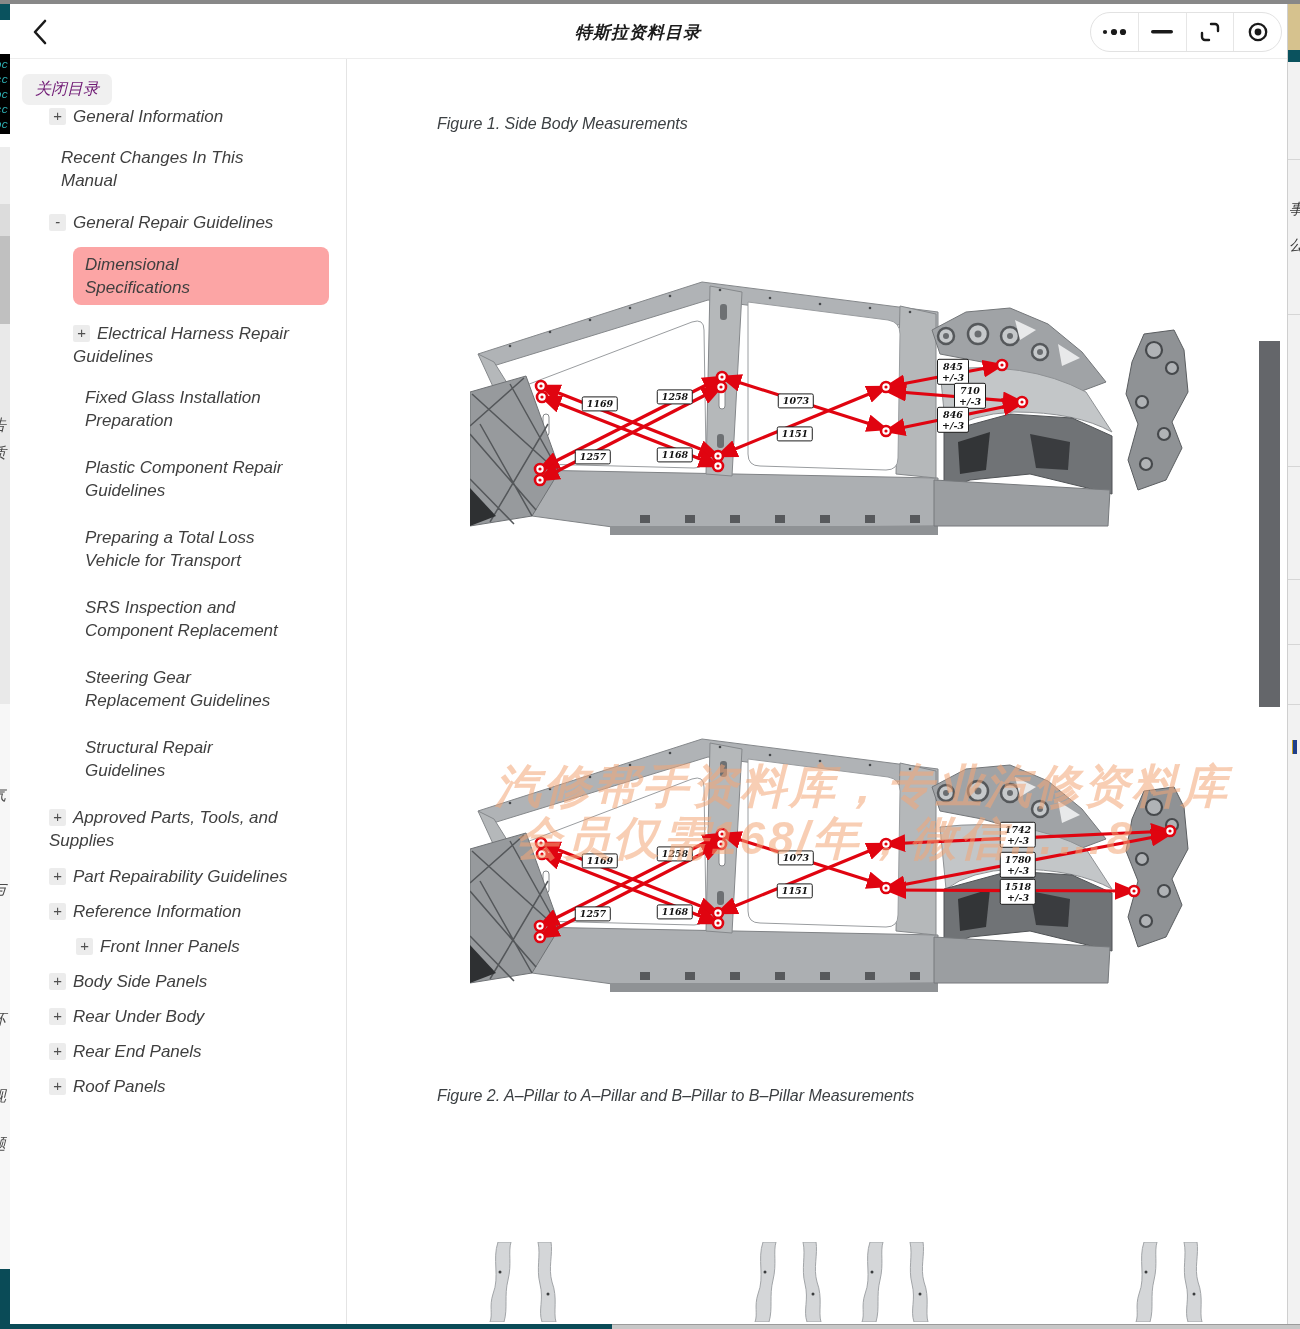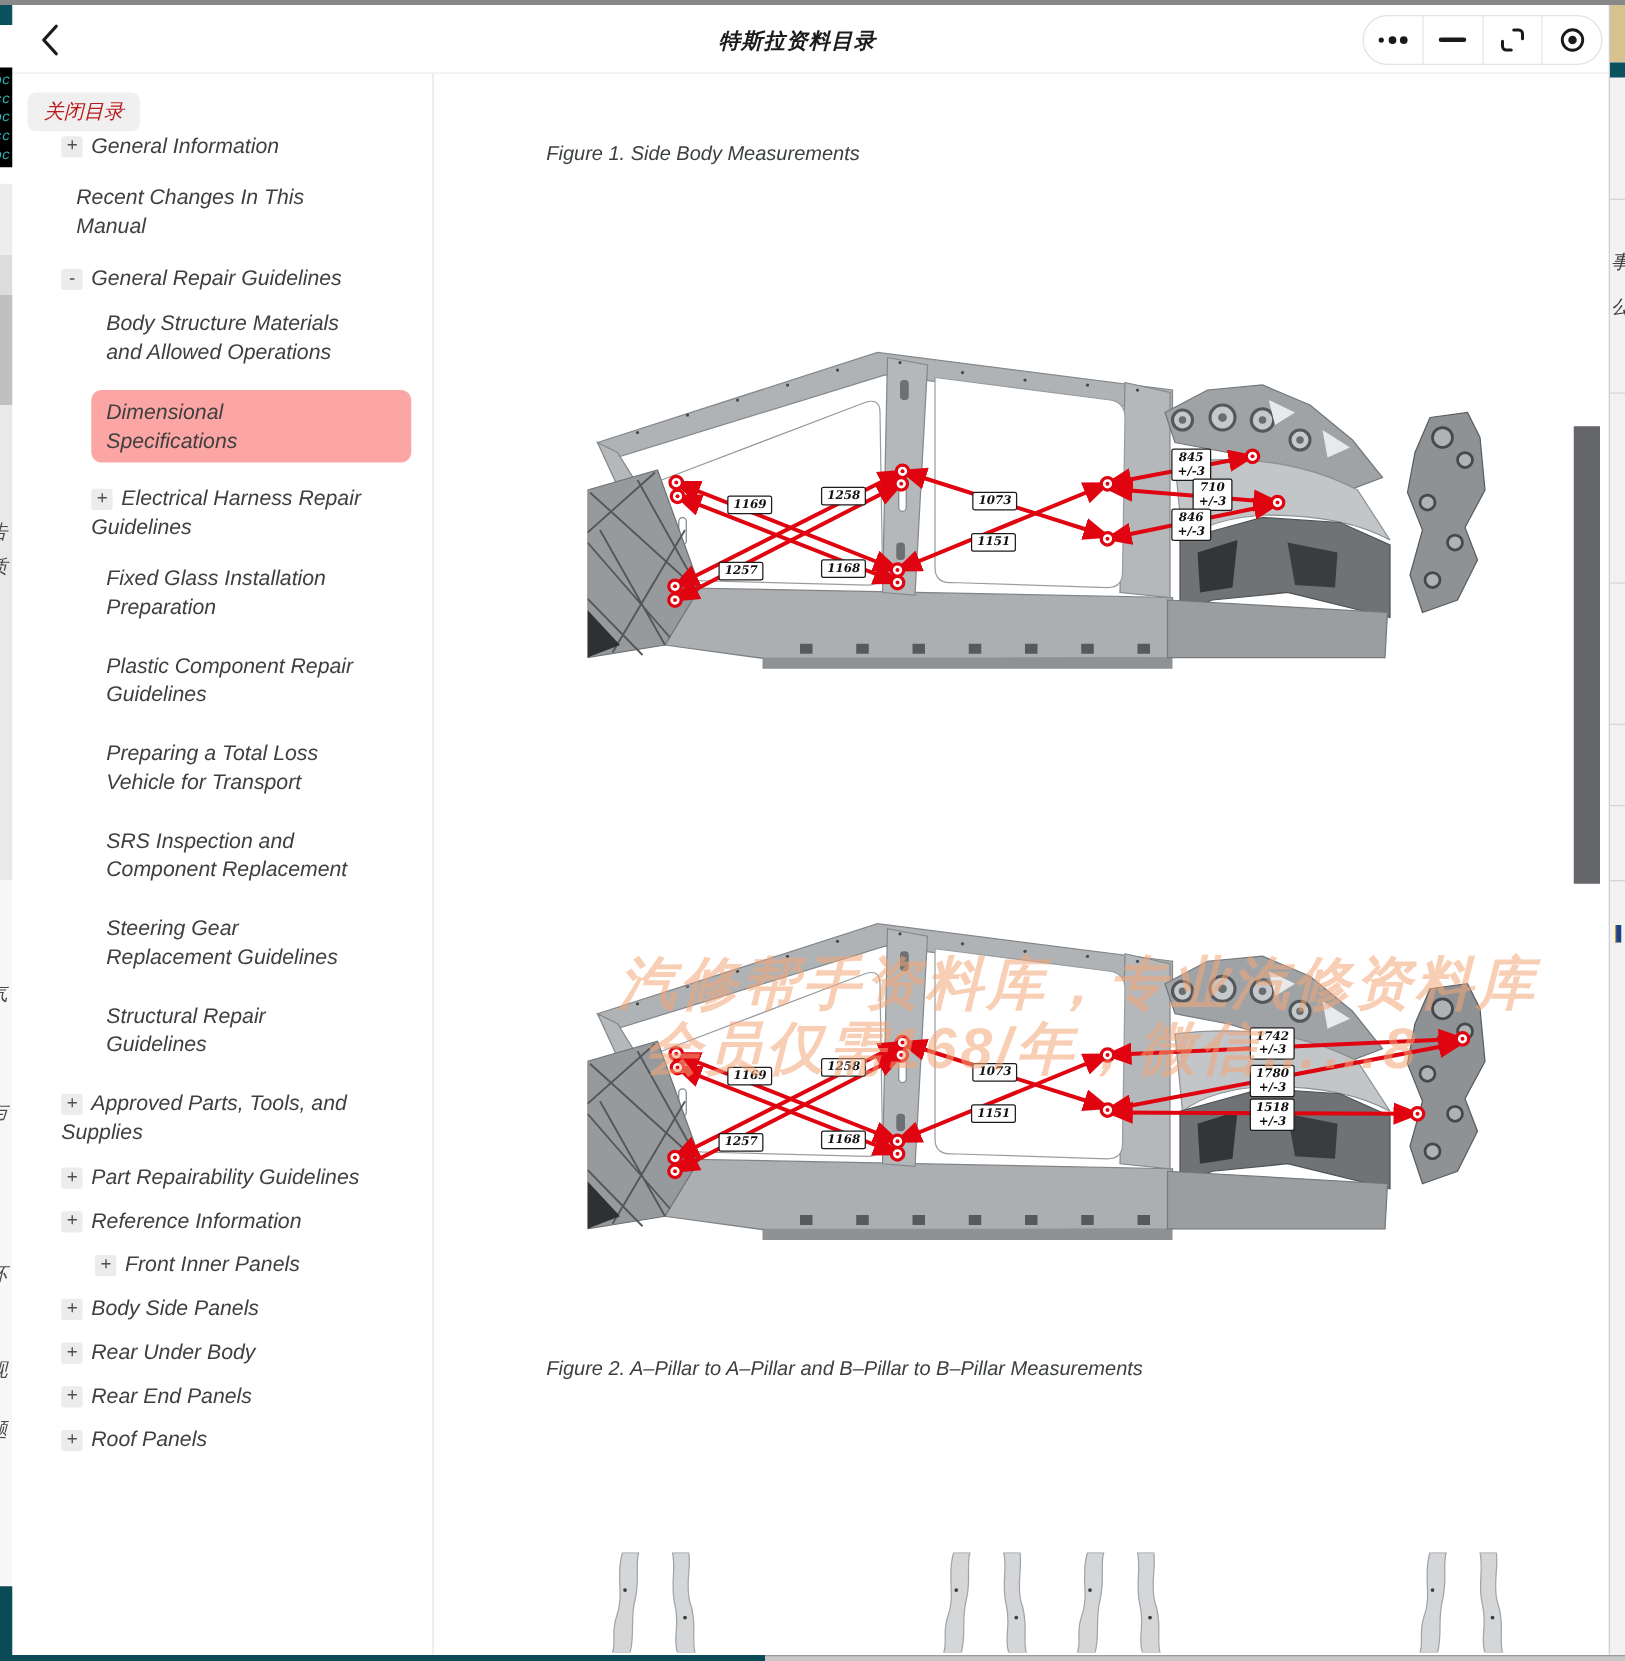--- a/index.html
+++ b/index.html
@@ -10,21 +10,21 @@
   
   .topbar { position:absolute; left:0; top:0; width:1288px; height:55px; background:#fff; border-bottom:1px solid #ededed; z-index:20; }
   .back-btn { position:absolute; left:28px; top:13px; width:26px; height:30px; cursor:pointer; }
   .app-title { position:absolute; left:0; right:12px; top:17px; text-align:center; font-size:17px; font-weight:600; color:#1c1c1c; letter-spacing:1px; }
   .ctrl-pill { position:absolute; left:1090px; top:8px; width:192px; height:40px; background:#fff; border:1px solid #e2e2e2; border-radius:21px; display:flex; align-items:stretch; z-index:25; }
   .ctrl-cell { flex:1; display:flex; align-items:center; justify-content:center; cursor:pointer; }
   .ctrl-cell + .ctrl-cell { border-left:1px solid #e6e6e6; }
 
   
   .sidebar { position:absolute; left:10px; top:55px; width:337px; height:1265px; background:#fff; border-right:1px solid #e4e4e4; z-index:15; }
-  .close-toc { position:absolute; left:12px; top:15px; background:#f0f0f0; border-radius:7px; padding:5px 13px; font-size:16px; color:#b91c1c; cursor:pointer; z-index:5; }
+  .close-toc { position:absolute; left:12px; top:15px; background:#f0f0f0; border-radius:7px; padding:5px 13px; font-size:16px; color:#701a75; cursor:pointer; z-index:5; }
   .nav { position:absolute; left:39px; top:46px; width:280px; }
   .nav-item { font-size:17px; line-height:23px; color:#3f3f3f; cursor:pointer; }
   .nav-item .badge { display:inline-block; width:17px; height:17px; background:#ececec; border-radius:2px; text-align:center; font-size:15px; line-height:16px; color:#4f4f4f; margin-right:7px; position:relative; top:-1px; }
   .nav-item.sel { background:#fca5a5; border-radius:8px; padding:6px 12px; }
 
   
   .caption { position:absolute; font-size:16px; color:#3c4043; z-index:6; }
   .fig { position:absolute; left:470px; width:720px; height:270px; z-index:4; }
   .fig svg.diag { position:absolute; left:0; top:0; }
   .mlabel { position:absolute; transform:translate(-50%,-50%); background:#fff; border:1.2px solid #1c1c1c; border-radius:2px; padding:1px 4px; font-family:"DejaVu Serif",serif; font-weight:bold; font-size:9.5px; line-height:1.18; color:#111; text-align:center; white-space:nowrap; z-index:7; }
@@ -164,21 +164,20 @@
       </div>
     </div>
   </header>
 
   <aside class="sidebar">
     <div class="close-toc">关闭目录</div>
     <nav class="nav" id="nav">
         <div class="nav-item" style="margin-left: 0px; margin-bottom: 18px;"><span class="badge">+</span>General Information</div>
         <div class="nav-item" style="margin-left: 12px; margin-bottom: 19px;">Recent Changes In This<br>Manual</div>
         <div class="nav-item" style="margin-left: 0px; margin-bottom: 13px;"><span class="badge">-</span>General Repair Guidelines</div>
-        <div class="nav-item" style="margin-left: 36px; margin-bottom: 19px;">Body Structure Materials<br>and Allowed Operations</div>
         <div class="nav-item sel" style="margin-left: 24px; margin-bottom: 17px;">Dimensional<br>Specifications</div>
         <div class="nav-item" style="margin-left: 24px; margin-bottom: 18px;"><span class="badge">+</span>Electrical Harness Repair<br>Guidelines</div>
         <div class="nav-item" style="margin-left: 36px; margin-bottom: 24px;">Fixed Glass Installation<br>Preparation</div>
         <div class="nav-item" style="margin-left: 36px; margin-bottom: 24px;">Plastic Component Repair<br>Guidelines</div>
         <div class="nav-item" style="margin-left: 36px; margin-bottom: 24px;">Preparing a Total Loss<br>Vehicle for Transport</div>
         <div class="nav-item" style="margin-left: 36px; margin-bottom: 24px;">SRS Inspection and<br>Component Replacement</div>
         <div class="nav-item" style="margin-left: 36px; margin-bottom: 24px;">Steering Gear<br>Replacement Guidelines</div>
         <div class="nav-item" style="margin-left: 36px; margin-bottom: 24px;">Structural Repair<br>Guidelines</div>
         <div class="nav-item" style="margin-left: 0px; margin-bottom: 13px;"><span class="badge">+</span>Approved Parts, Tools, and<br>Supplies</div>
         <div class="nav-item" style="margin-left: 0px; margin-bottom: 12px;"><span class="badge">+</span>Part Repairability Guidelines</div>

